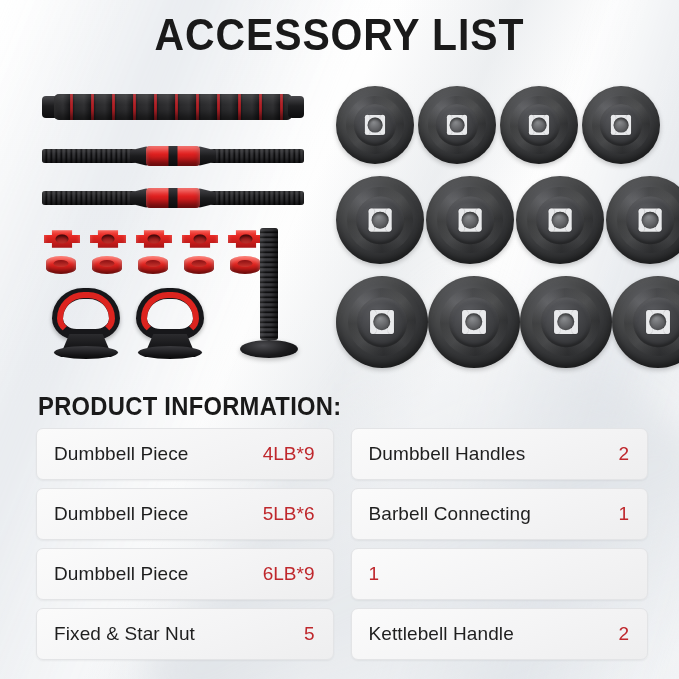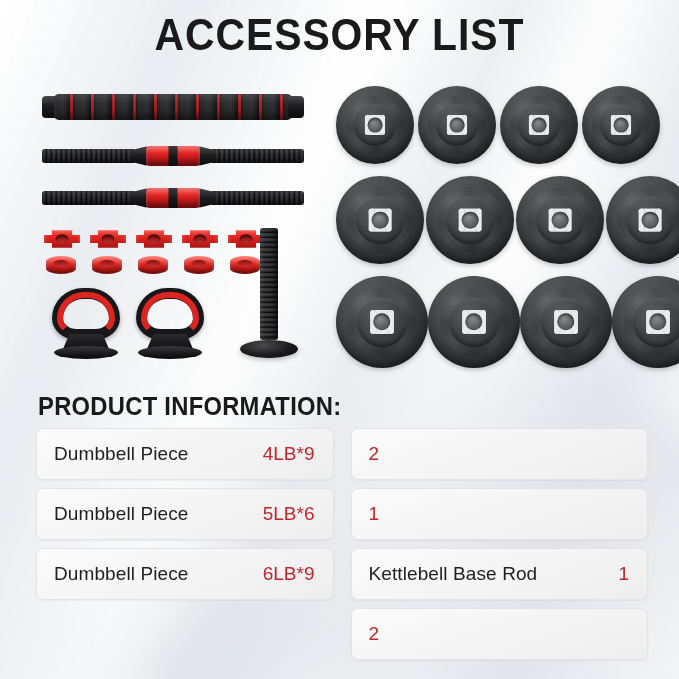--- a/index.html
+++ b/index.html
@@ -503,31 +503,37 @@
           <span class="spec-value">4LB*9</span>
         </div>
         <div class="spec-row">
           <span class="spec-label">Dumbbell Piece</span>
           <span class="spec-value">5LB*6</span>
         </div>
         <div class="spec-row">
           <span class="spec-label">Dumbbell Piece</span>
           <span class="spec-value">6LB*9</span>
         </div>
+        <div class="spec-row">
+          <span class="spec-label">Fixed &amp; Star Nut</span>
+          <span class="spec-value">5</span>
+        </div>
       </div>
     <div class="spec-col" id="spec-col-right">
         <div class="spec-row">
+          <span class="spec-label">Dumbbell Handles</span>
           <span class="spec-value">2</span>
         </div>
         <div class="spec-row">
+          <span class="spec-label">Barbell Connecting</span>
           <span class="spec-value">1</span>
         </div>
         <div class="spec-row">
-          <span class="spec-label">Kettlebell Base Rod</span>
           <span class="spec-value">1</span>
         </div>
         <div class="spec-row">
+          <span class="spec-label">Kettlebell Handle</span>
           <span class="spec-value">2</span>
         </div>
       </div>
   </div>
 
 </div>
 
 </body></html>

